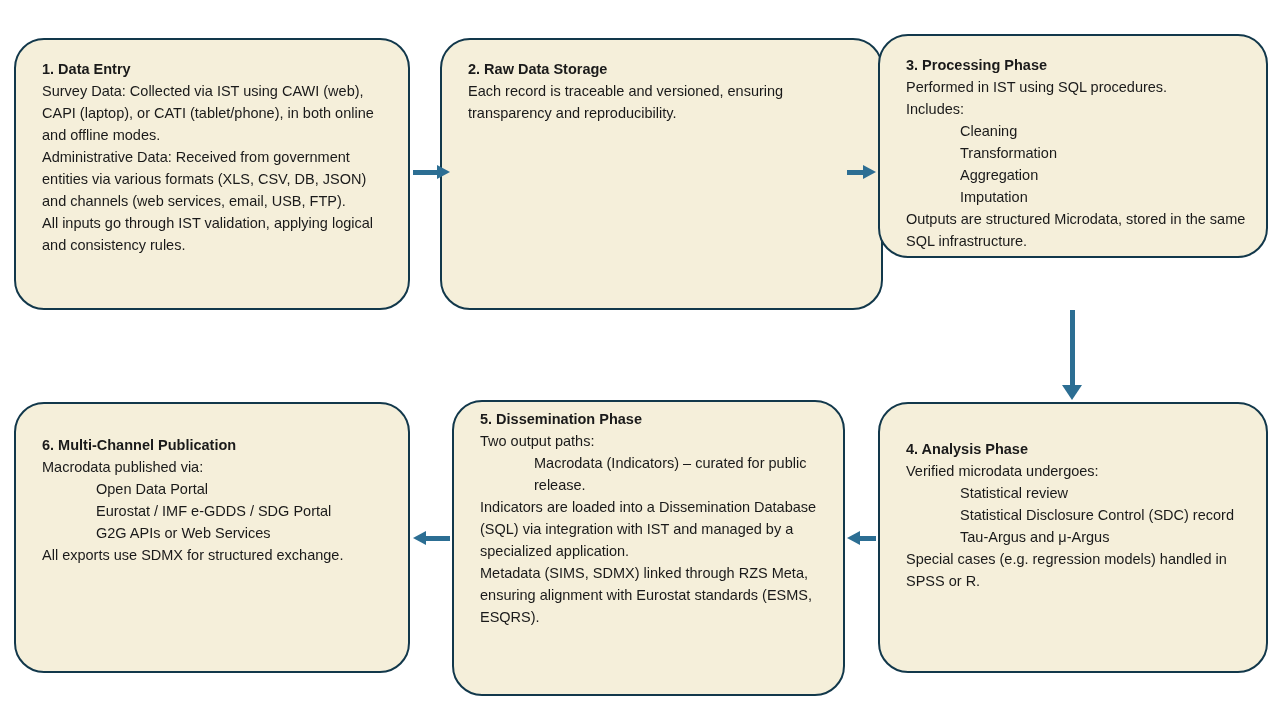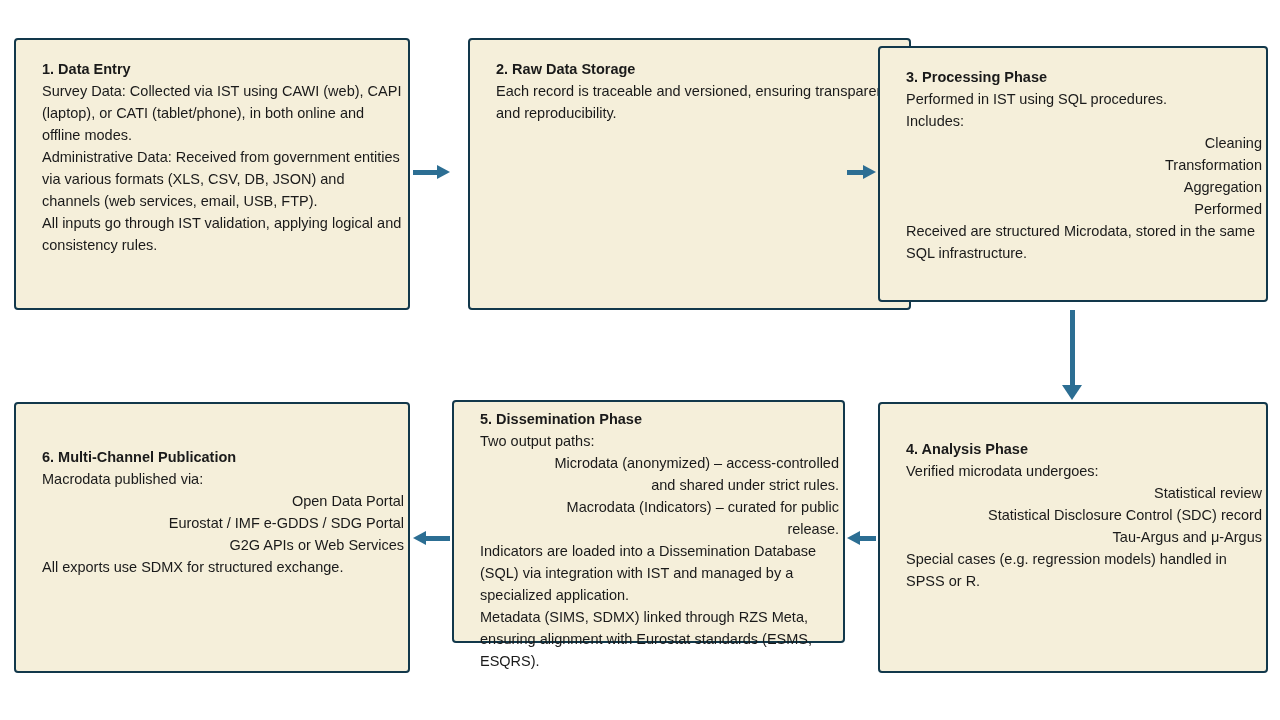--- a/index.html
+++ b/index.html
@@ -14,32 +14,32 @@
     width:1280px;height:720px;
     background:#FFFFFF;
     font-family:"Liberation Sans", sans-serif;
     color:var(--text);
     overflow:hidden;
   }
   .box{
     position:absolute;
     background:var(--box-fill);
     border:2.5px solid var(--box-border);
-    border-radius:4px;
+    border-radius:30px;
     box-sizing:border-box;
-    padding:18px 4px 0 26px;
+    padding:18px 14px 0 26px;
   }
   .box.tight{padding-top:6px;}
   .line{
     font-size:14.5px;
     line-height:22px;
     font-weight:400;
   }
   .line.title{font-weight:700;}
-  .line.indent{margin-left:54px;text-align:right;}
+  .line.indent{margin-left:54px;}
   .b{font-weight:400;}
   
   .arrow-h{
     position:absolute;
     display:flex;
     align-items:center;
     height:14px;
   }
   .arrow-h .shaft{flex:1;height:5px;background:var(--arrow);}
   .arrow-h .head-r{
@@ -76,56 +76,55 @@
 
   <section class="box" style="left:14px;top:38px;width:396px;height:272px">
     <div class="line title">1. Data Entry</div>
     <div class="box-lines">
         <div class="line"><span class="b">Survey Data</span><span>: Collected via </span><span class="b">IST</span><span> using CAWI (web), CAPI (laptop), or CATI (tablet/phone), in both </span><span class="b">online and offline</span><span> modes.</span></div>
         <div class="line"><span class="b">Administrative Data</span><span>: Received from government entities via various formats (XLS, CSV, DB, JSON) and channels (web services, email, USB, FTP).</span></div>
         <div class="line"><span>All inputs go through </span><span class="b">IST validation</span><span>, applying logical and consistency rules.</span></div>
       </div>
   </section>
 
-  <section class="box" style="left:468px;top:38px;width:443px;height:272px">
+  <section class="box" style="left:440px;top:38px;width:443px;height:272px">
     <div class="line title">2. Raw Data Storage</div>
     <div class="box-lines">
         <div class="line"><span>Each record is traceable and versioned, ensuring transparency and reproducibility.</span></div>
       </div>
   </section>
 
-  <section class="box" style="left:878px;top:46px;width:390px;height:256px">
+  <section class="box" style="left:878px;top:34px;width:390px;height:224px">
     <div class="line title">3. Processing Phase</div>
     <div class="box-lines">
         <div class="line"><span>Performed in </span><span class="b">IST</span><span> using SQL procedures.</span></div>
         <div class="line"><span>Includes:</span></div>
         <div class="line indent"><span>Cleaning</span></div>
         <div class="line indent"><span>Transformation</span></div>
         <div class="line indent"><span>Aggregation</span></div>
-        <div class="line indent"><span>Performed</span></div>
-        <div class="line"><span>Received are structured </span><span class="b">Microdata</span><span>, stored in the same SQL infrastructure.</span></div>
+        <div class="line indent"><span>Imputation</span></div>
+        <div class="line"><span>Outputs are structured </span><span class="b">Microdata</span><span>, stored in the same SQL infrastructure.</span></div>
       </div>
   </section>
 
   <section class="box" style="left:14px;top:402px;width:396px;height:271px">
-    <div class="line title" style="margin-top:24px">6. Multi-Channel Publication</div>
+    <div class="line title" style="margin-top:12px">6. Multi-Channel Publication</div>
     <div class="box-lines">
         <div class="line"><span>Macrodata published via:</span></div>
         <div class="line indent"><span>Open Data Portal</span></div>
         <div class="line indent"><span>Eurostat / IMF e-GDDS / SDG Portal</span></div>
         <div class="line indent"><span>G2G APIs or Web Services</span></div>
         <div class="line"><span>All exports use </span><span class="b">SDMX</span><span> for structured exchange.</span></div>
       </div>
   </section>
 
-  <section class="box tight" style="left:452px;top:400px;width:393px;height:243px">
+  <section class="box tight" style="left:452px;top:400px;width:393px;height:296px">
     <div class="line title">5. Dissemination Phase</div>
     <div class="box-lines">
         <div class="line"><span class="b">Two output paths</span><span>:</span></div>
-        <div class="line indent"><span class="b">Microdata (anonymized)</span><span> – access-controlled and shared under strict rules.</span></div>
         <div class="line indent"><span class="b">Macrodata (Indicators)</span><span> – curated for public release.</span></div>
         <div class="line"><span>Indicators are loaded into a </span><span class="b">Dissemination Database (SQL)</span><span> via integration with IST and managed by a specialized application.</span></div>
         <div class="line"><span>Metadata (SIMS, SDMX) linked through </span><span class="b">RZS Meta</span><span>, ensuring alignment with Eurostat standards (ESMS, ESQRS).</span></div>
       </div>
   </section>
 
   <section class="box" style="left:878px;top:402px;width:390px;height:271px">
     <div class="line title" style="margin-top:16px">4. Analysis Phase</div>
     <div class="box-lines">
         <div class="line"><span>Verified microdata undergoes:</span></div>

